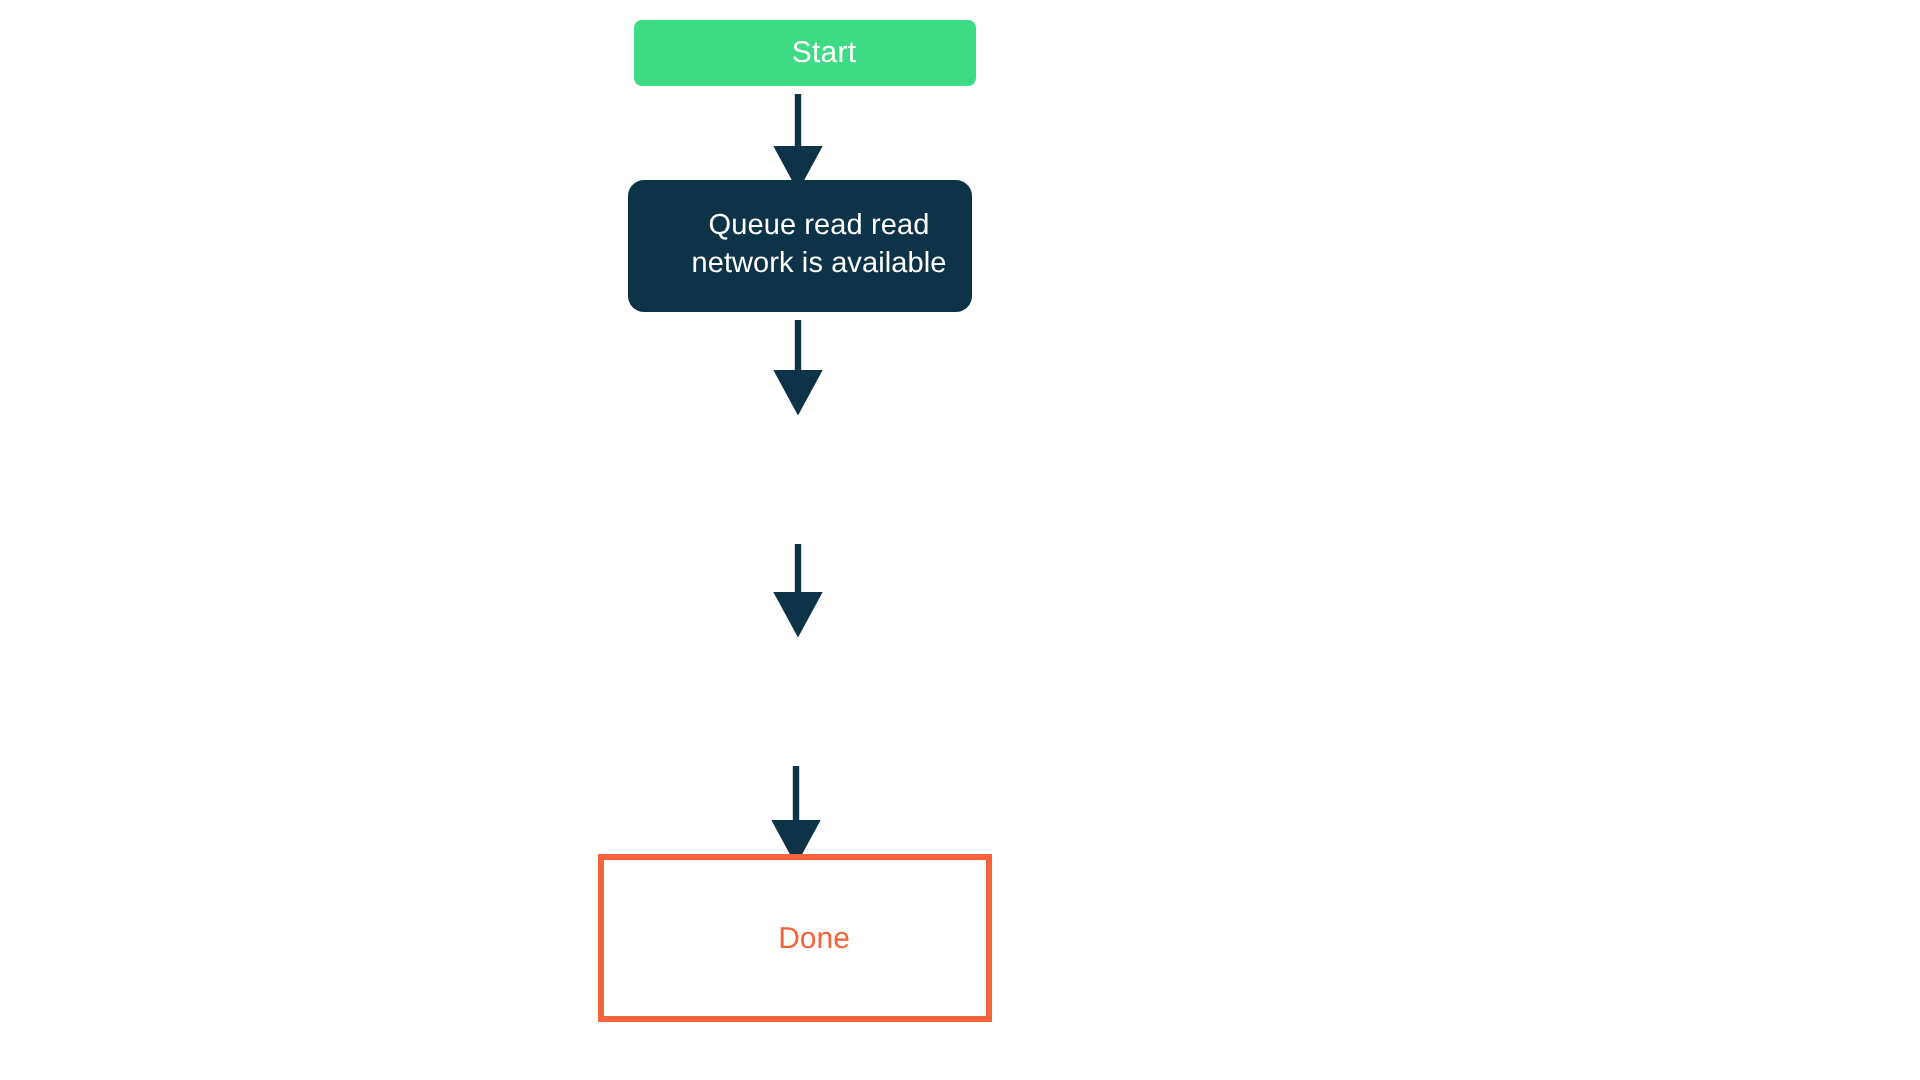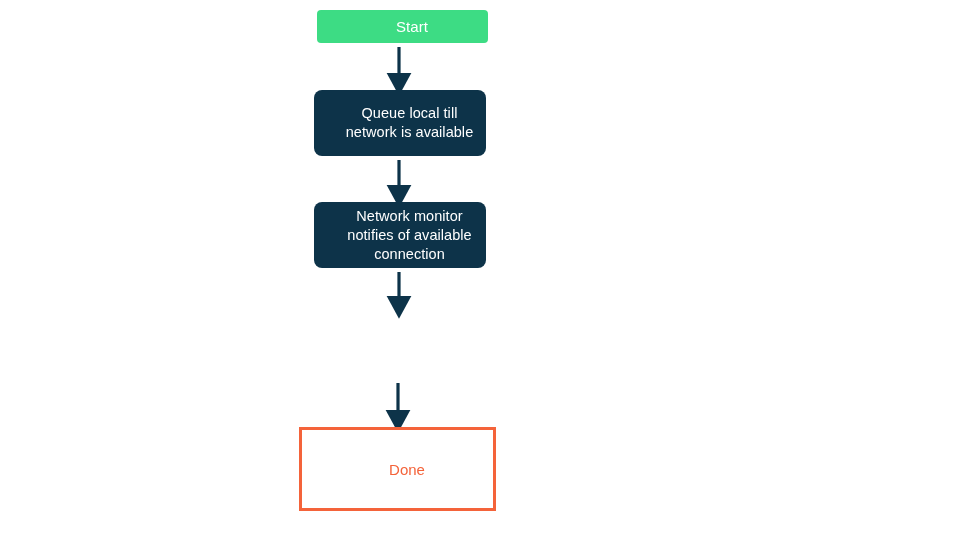--- a/index.html
+++ b/index.html
@@ -102,28 +102,23 @@
       <line x1="399" y1="272" x2="399" y2="306"></line>
       <line x1="398" y1="383" x2="398" y2="420"></line>
     </g>
   </svg>
 
   <div class="node node-start">
     <span class="node-label">Start</span>
   </div>
 
   <div class="node node-process node-p1">
-    <span class="node-label">Queue local till
+    <span class="node-label">Queue read read
 network is available</span>
   </div>
 
-  <div class="node node-process node-p2">
-    <span class="node-label">Network monitor
-notifies of available
-connection</span>
-  </div>
 
 
   <div class="node node-done">
     <span class="node-label">Done</span>
   </div>
 
 </div>
 
 </body></html>

